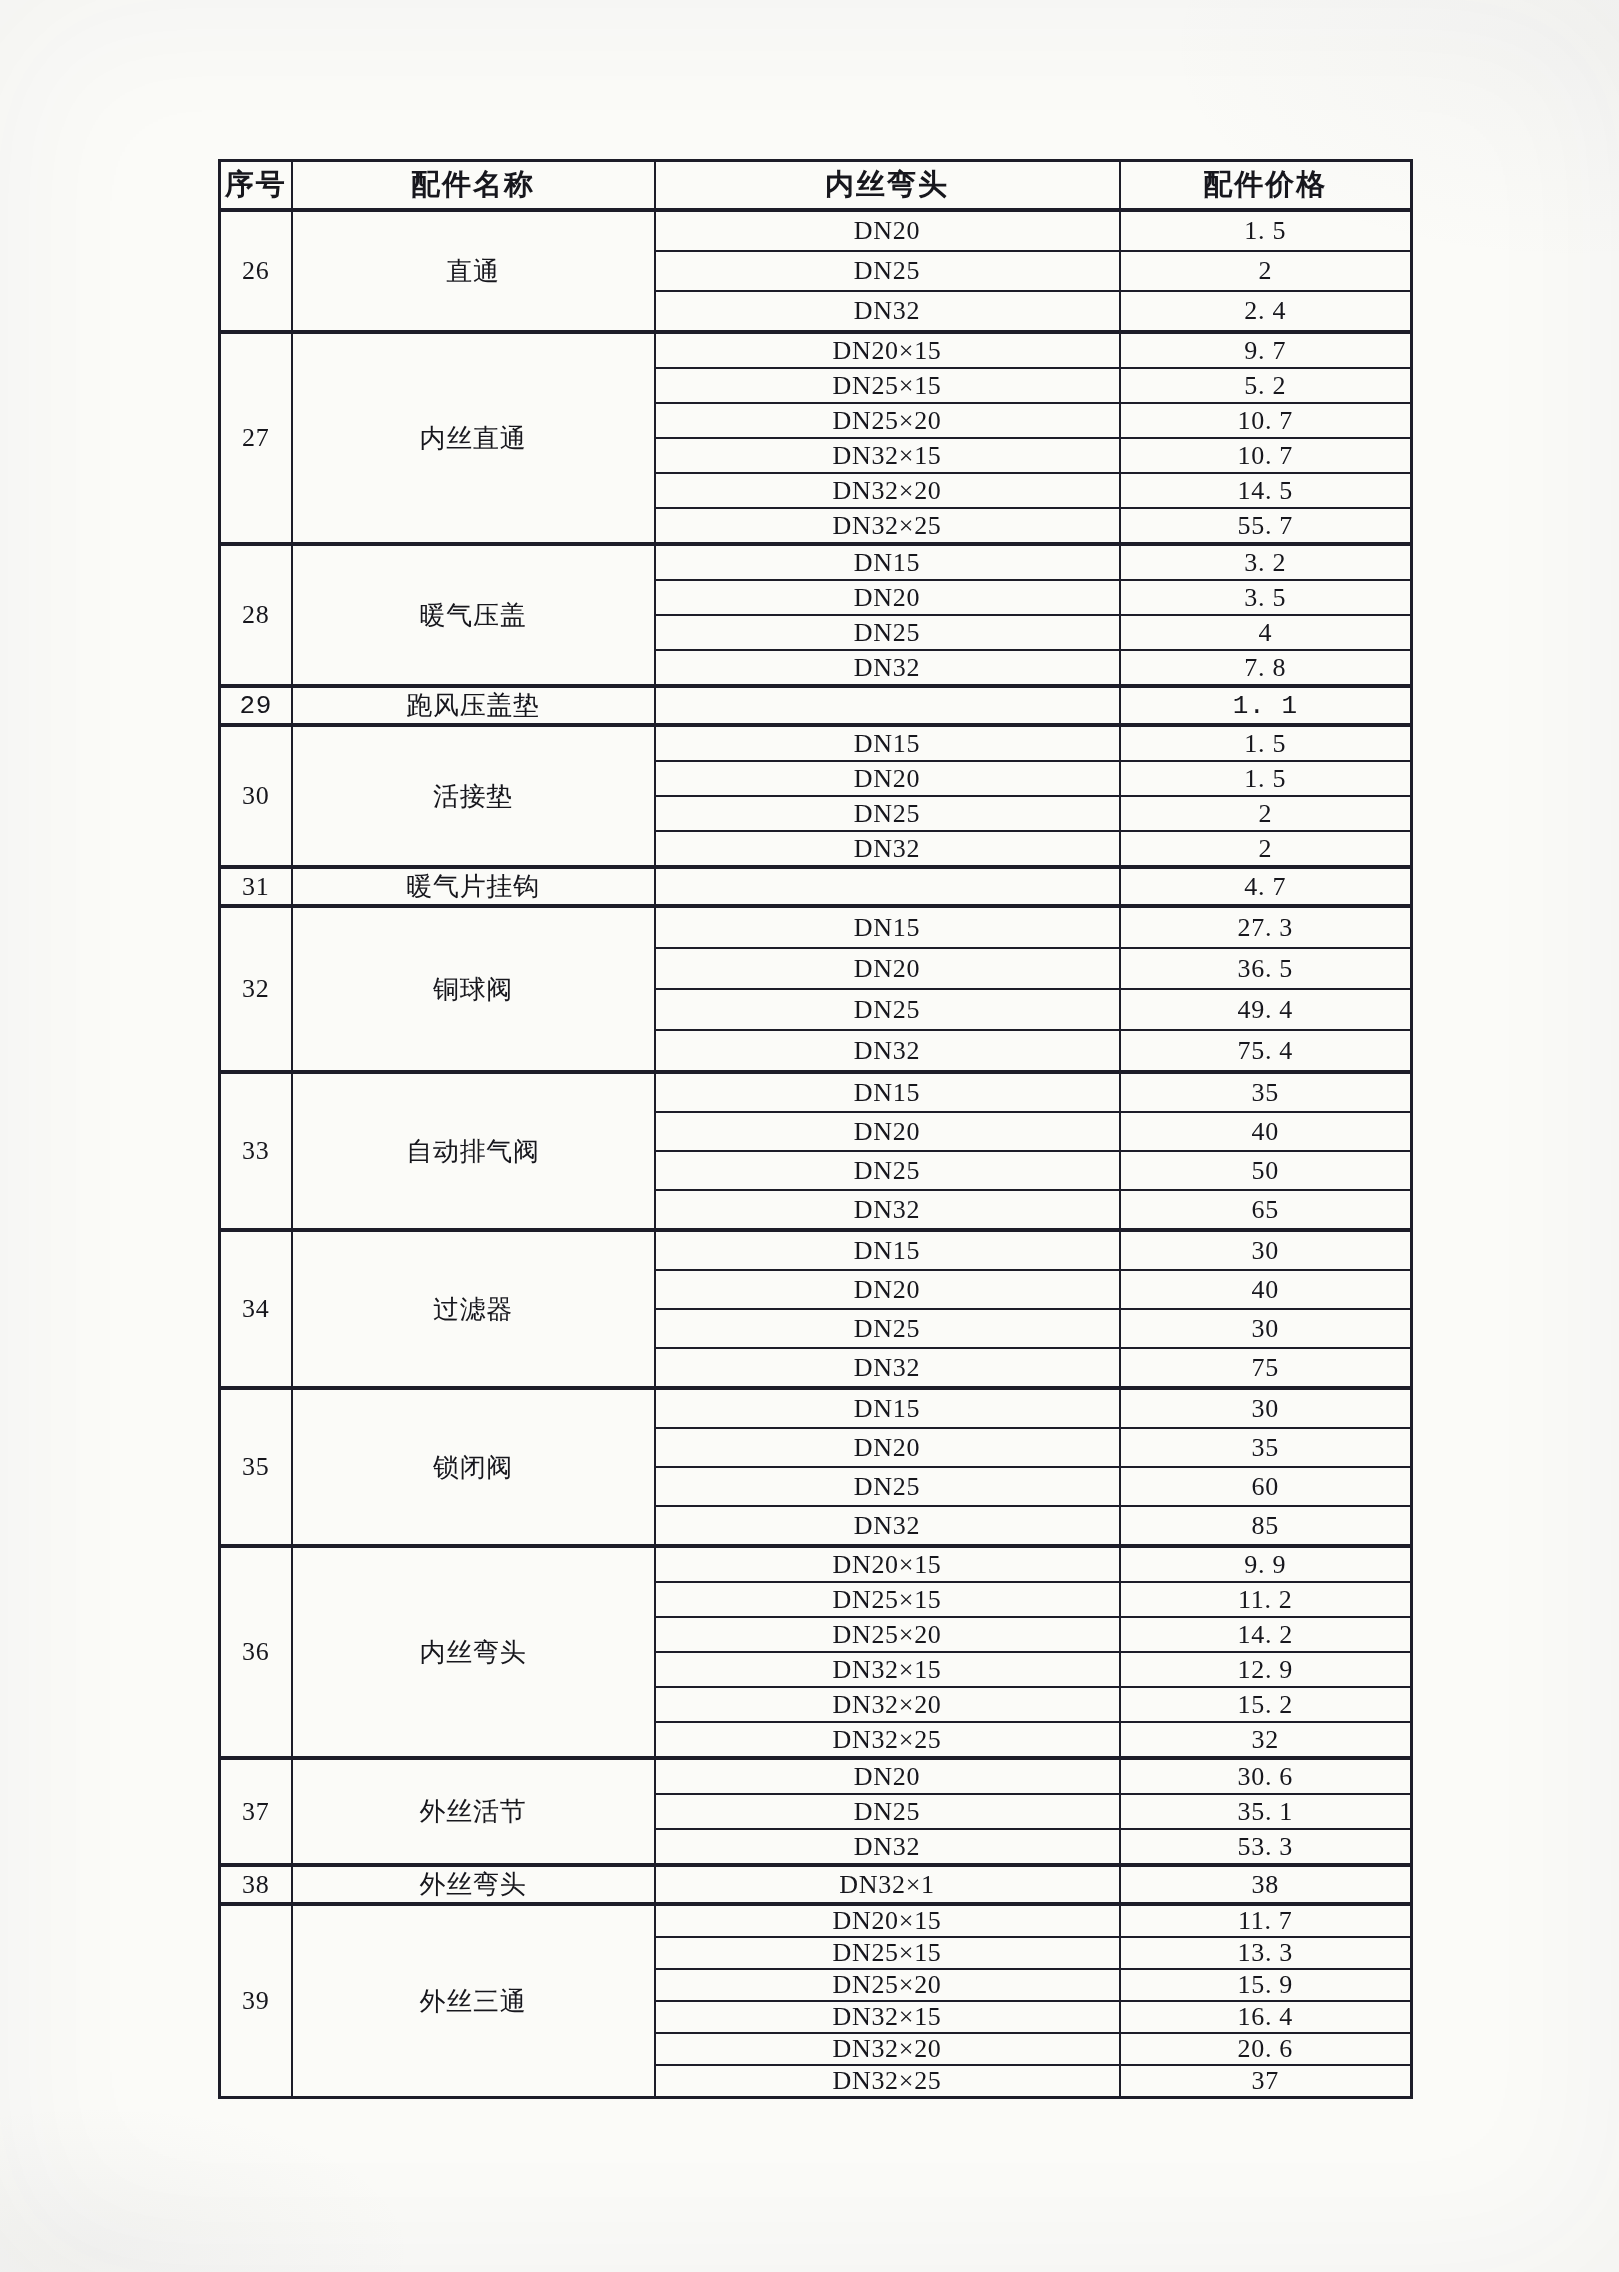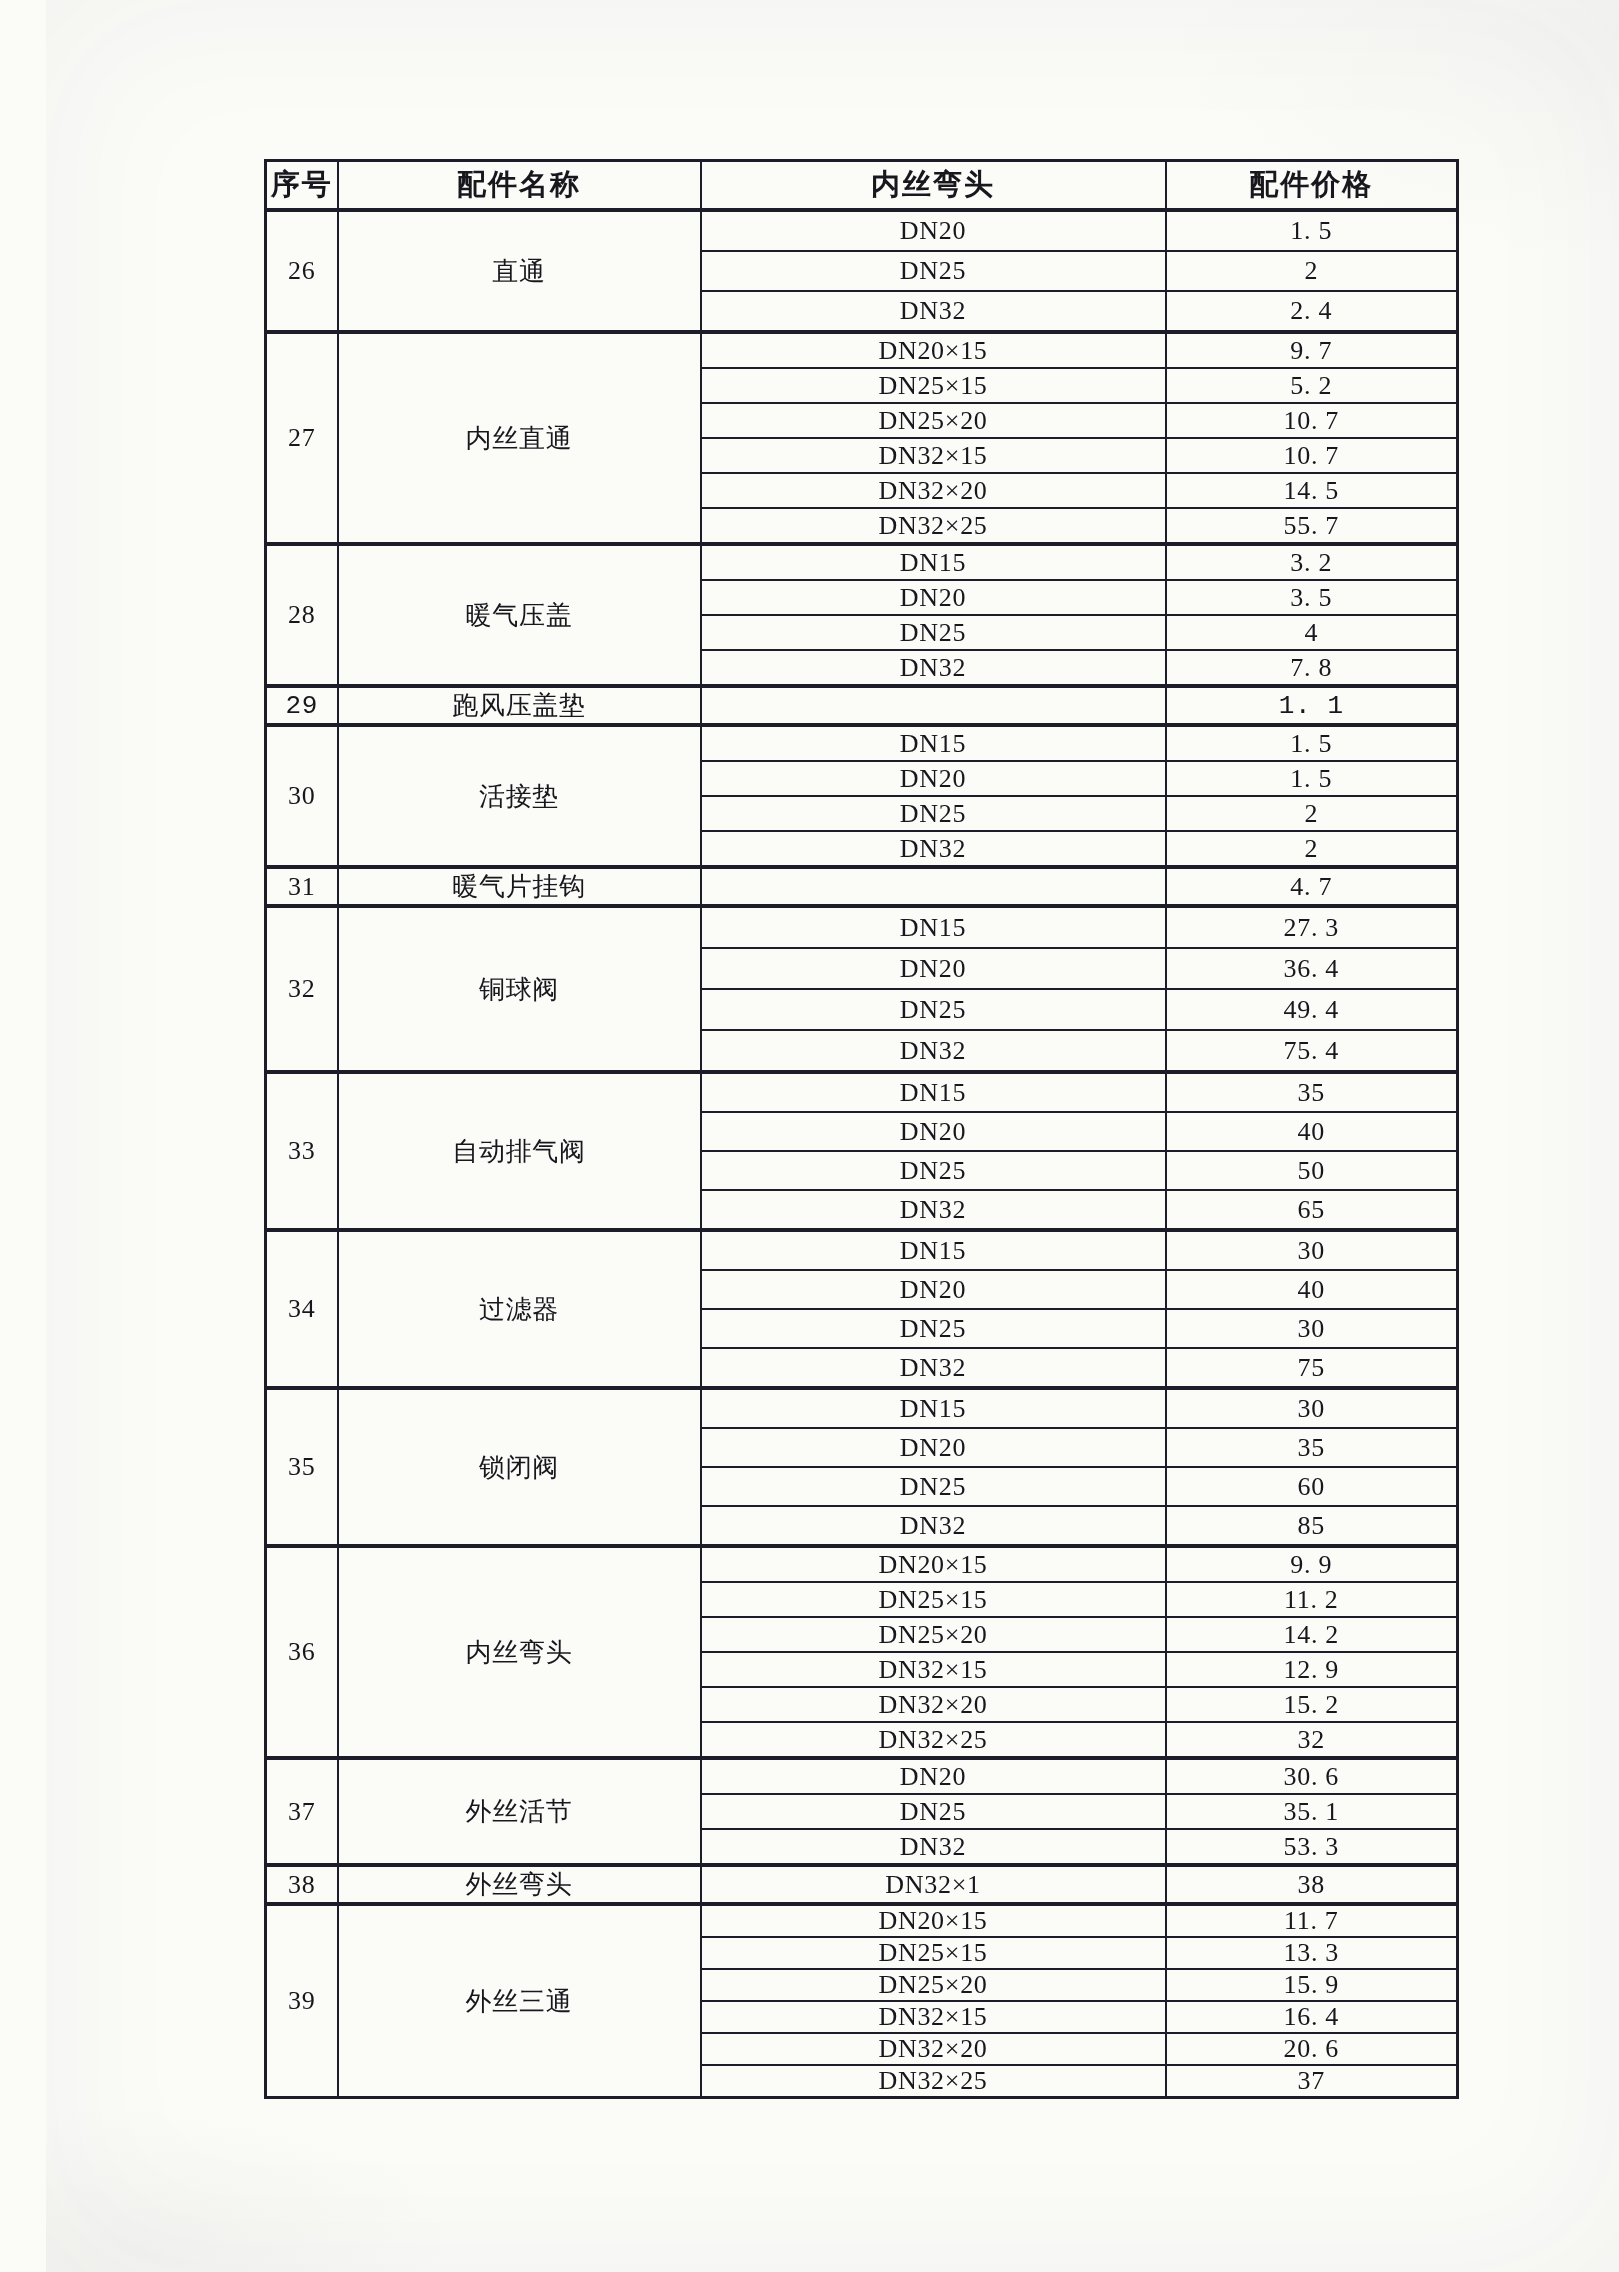--- a/index.html
+++ b/index.html
@@ -13,21 +13,20 @@
     color: #17171d;
     overflow: hidden;
   }
   .page {
     position: absolute;
     inset: 0;
     box-shadow: inset 0 0 169px rgba(45,45,60,0.045);
     background:
       radial-gradient(ellipse 456px 208px at 6% 99%, rgba(110,110,118,0.05), transparent 70%),
       radial-gradient(ellipse 586px 312px at 97% 2%, rgba(110,110,125,0.04), transparent 70%);
-    margin-left: 46px;
   }
   table.parts {
     position: absolute;
     left: 218px;
     top: 159px;
     width: 1191px;
     border-collapse: collapse;
     table-layout: fixed;
   }
   col.col-no    { width: 72px; }
@@ -189,21 +188,21 @@
           <td class="c-price">4. 7</td>
         </tr>
         <tr class="g32 group-start">
           <td class="c-no" rowspan="4">32</td>
           <td class="c-name" rowspan="4">铜球阀</td>
           <td class="c-spec">DN15</td>
           <td class="c-price">27. 3</td>
         </tr>
         <tr class="g32">
           <td class="c-spec">DN20</td>
-          <td class="c-price">36. 4</td>
+          <td class="c-price">36. 5</td>
         </tr>
         <tr class="g32">
           <td class="c-spec">DN25</td>
           <td class="c-price">49. 4</td>
         </tr>
         <tr class="g32">
           <td class="c-spec">DN32</td>
           <td class="c-price">75. 4</td>
         </tr>
         <tr class="g33 group-start">

